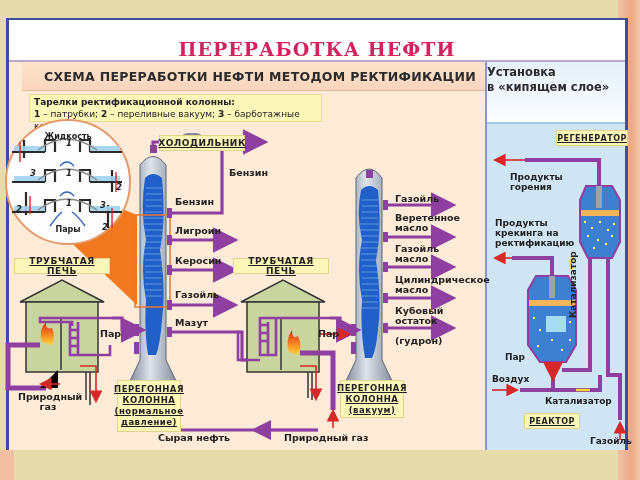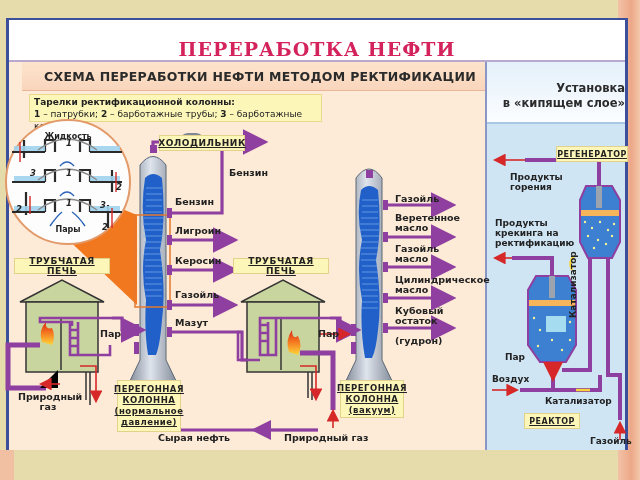--- a/index.html
+++ b/index.html
@@ -6,21 +6,21 @@
   body { width:640px; height:480px; position:relative; overflow:hidden; background:#e6dbab; font-family:"DejaVu Sans", sans-serif; }
   .stripe-r { position:absolute; right:0; top:0; width:22px; height:480px; background:linear-gradient(90deg,#f2c2a6,#eca888 60%,#f3c8aa); }
   .stripe-l { position:absolute; left:0; top:450px; width:14px; height:30px; background:#f1bfa2; }
   .poster { position:absolute; left:6px; top:18px; width:622px; height:432px; background:#3c4f9a; }
   .title-bar { position:absolute; left:9px; top:20px; width:616px; height:40px; background:#ffffff; border-bottom:2px solid #b9a9cf; display:flex; align-items:flex-end; justify-content:center; }
   .title-bar span { font-family:"DejaVu Serif", serif; font-weight:bold; color:#d4235c; font-size:19px; letter-spacing:1px; }
   .left-panel { position:absolute; left:9px; top:62px; width:476px; height:388px; background:#fdebd7; }
   .left-head { position:absolute; left:22px; top:62px; width:476px; height:28px; background:linear-gradient(#fde4cc,#f9d5bc); border-bottom:1px solid #e7b69b; display:flex; align-items:center; justify-content:center; }
   .left-head span { font-weight:bold; color:#2b2b2b; font-size:12.5px; letter-spacing:0.3px; }
   .right-panel { position:absolute; left:487px; top:62px; width:138px; height:388px; background:#cfe5f4; }
-  .right-head { position:absolute; left:487px; top:62px; width:138px; height:62px; background:linear-gradient(#e4f0fa,#fbfdff); border-bottom:2px solid #a7c7e3; text-align:right; font-weight:bold; font-size:11.5px; color:#2b2b2b; line-height:14.5px; padding-top:19px; box-sizing:border-box; }
+  .right-head { position:absolute; left:487px; top:62px; width:138px; height:62px; background:linear-gradient(#e4f0fa,#fbfdff); border-bottom:2px solid #a7c7e3; text-align:left; font-weight:bold; font-size:11.5px; color:#2b2b2b; line-height:14.5px; padding-top:3px; box-sizing:border-box; }
   .divider { position:absolute; left:485px; top:62px; width:2px; height:388px; background:#8a96c6; }
   .note { position:absolute; left:29px; top:94px; width:293px; height:28px; background:#fdf6b9; border:1px solid #e8d98d; font-size:9px; line-height:12px; padding:1px 4px; box-sizing:border-box; color:#222; }
   .note b { font-weight:bold; }
   .label-box { position:absolute; background:#fdf6b9; border:1px solid #e3d28c; font-weight:bold; font-size:9px; color:#222; text-align:center; display:flex; align-items:center; justify-content:center; letter-spacing:0.5px;text-decoration:underline; }
   .lbl { position:absolute; font-weight:bold; font-size:9.5px; color:#222; line-height:10px; white-space:nowrap; }
   .lbl.small { font-size:9px; }
   svg.art { position:absolute; left:0; top:0; }
 </style>
 </head>
 <body>
@@ -40,21 +40,21 @@
 <div class="divider"></div>
 <div class="right-panel"></div>
 <div class="right-head">
   <div>Установка</div>
   <div>в «кипящем слое»</div>
 </div>
 
 <div class="note">
   <div><b>Тарелки ректификационной колонны:</b></div>
   <div>
-    <b>1</b><span> – патрубки; </span><b>2</b><span> – барботажные трубы; </span><b>3</b><span> – барботажные колпаки</span>
+    <b>1</b><span> – патрубки; </span><b>2</b><span> – переливные вакуум; </span><b>3</b><span> – барботажные колпаки</span>
   </div>
 </div>
 
 <svg class="art" width="640" height="480" viewBox="0 0 640 480">
   <defs>
     <linearGradient id="shell" x1="0" x2="1">
       <stop offset="0" stop-color="#7d8796"></stop>
         <stop offset="0.45" stop-color="#dfe4ec"></stop>
         <stop offset="1" stop-color="#7d8796"></stop>
     </linearGradient>
@@ -290,21 +290,21 @@
 <div class="lbl" style="left:395px;top:275px;width:80px;white-space:normal;">Цилиндрическое масло</div>
 <div class="lbl" style="left:395px;top:306px;width:60px;white-space:normal;">Кубовый остаток</div>
 <div class="lbl" style="left:395px;top:336px;">(гудрон)</div>
 
 <div class="lbl" style="left:100px;top:329px;">Пар</div>
 <div class="lbl" style="left:318px;top:329px;">Пар</div>
 <div class="lbl" style="left:18px;top:392px;width:60px;white-space:normal;text-align:center;">Природный газ</div>
 <div class="lbl" style="left:284px;top:433px;">Природный газ</div>
 <div class="lbl" style="left:158px;top:433px;">Сырая нефть</div>
 
-<div class="label-box" style="left:556px;top:146px;width:70px;height:14px;font-size:8px;text-align:right;">РЕГЕНЕРАТОР</div>
+<div class="label-box" style="left:556px;top:130px;width:70px;height:14px;font-size:8px;text-align:right;">РЕГЕНЕРАТОР</div>
 <div class="label-box" style="left:524px;top:413px;width:54px;height:14px;font-size:8px;">РЕАКТОР</div>
 <div class="lbl small" style="left:510px;top:172px;width:50px;white-space:normal;">Продукты горения</div>
 <div class="lbl small" style="left:495px;top:218px;width:82px;white-space:normal;">Продукты крекинга на ректификацию</div>
 <div class="lbl small" style="left:505px;top:352px;">Пар</div>
 <div class="lbl small" style="left:492px;top:374px;text-align:center;">Воздух</div>
 <div class="lbl small" style="left:545px;top:396px;">Катализатор</div>
 <div class="lbl small" style="left:568px;top:318px;transform:rotate(-90deg);transform-origin:left top;">Катализатор</div>
 <div class="lbl small" style="left:590px;top:436px;">Газойль</div>
 
 </body></html>

